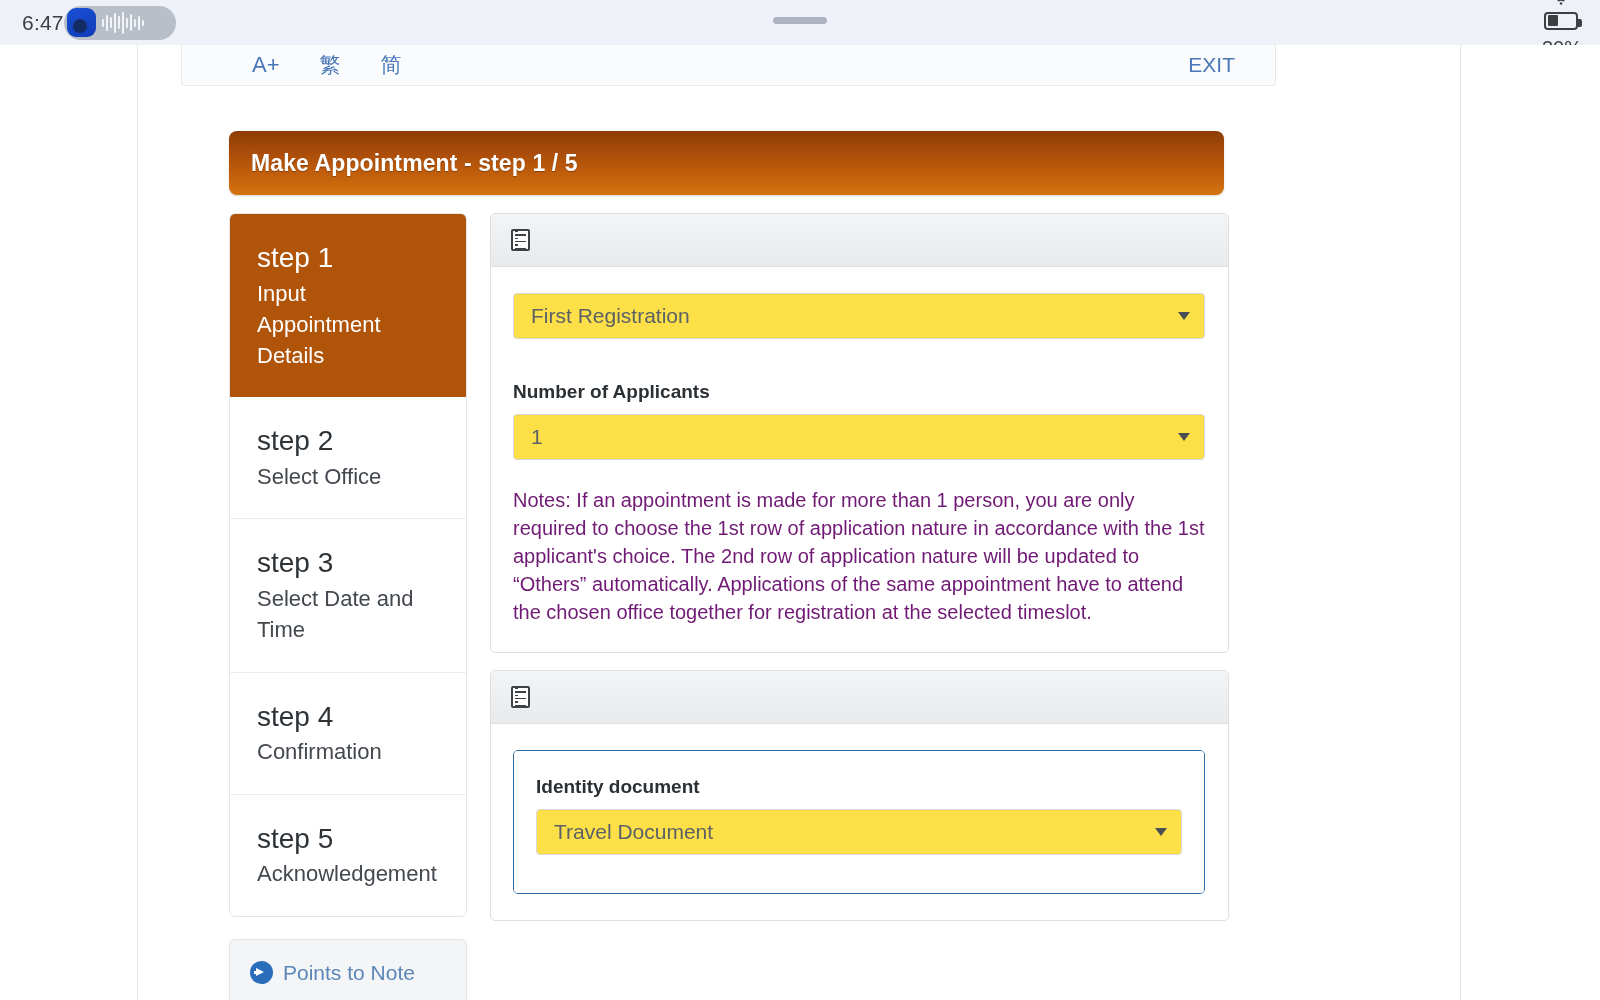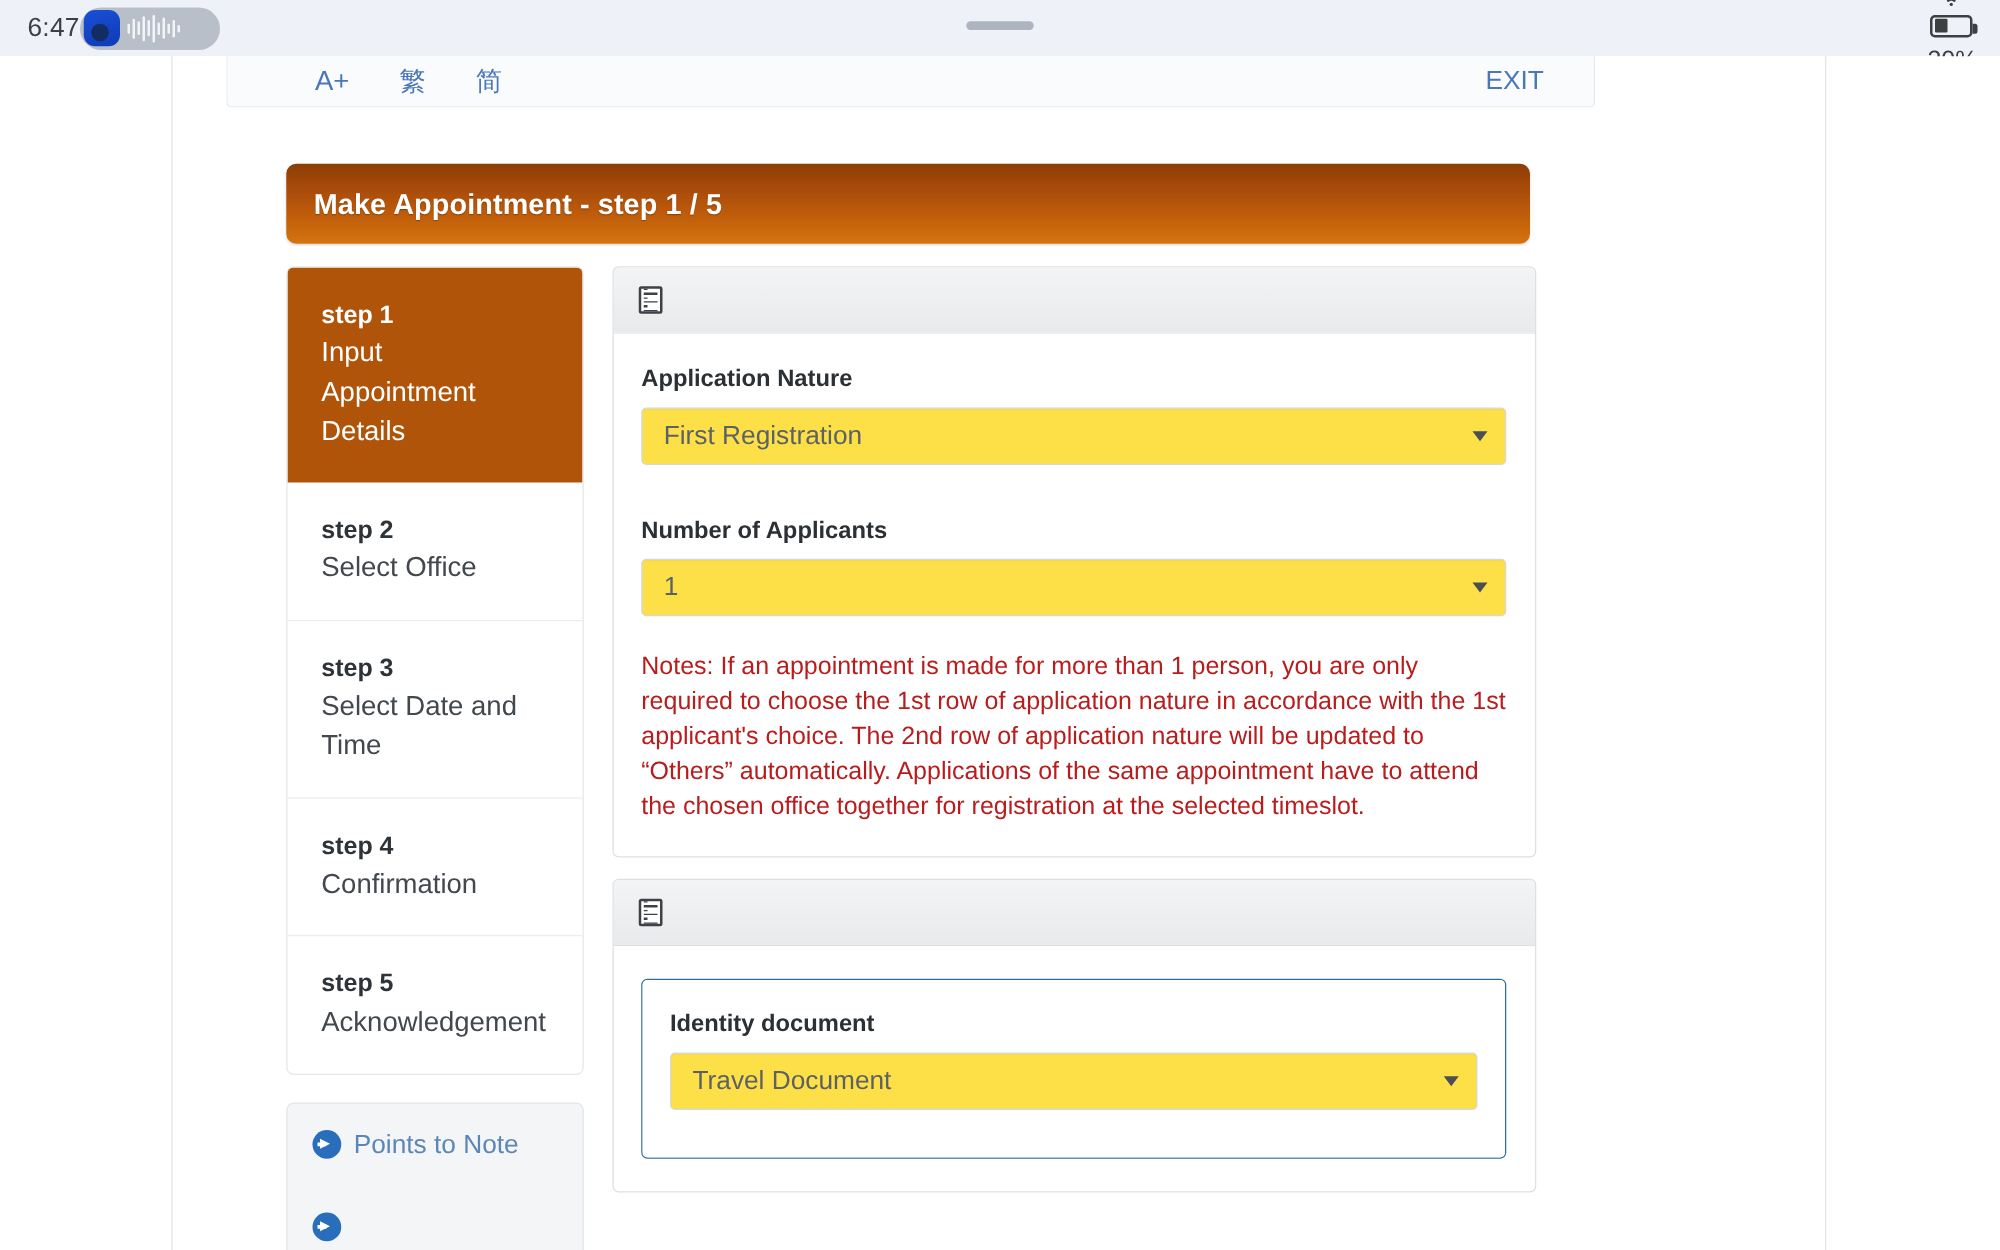--- a/index.html
+++ b/index.html
@@ -125,21 +125,21 @@
     padding: 24px 22px 26px 27px;
     border-bottom: 1px solid #ededed;
     cursor: pointer;
   }
   .step:last-child { border-bottom: none; }
   .step.active {
     background: #b0540a;
     border-bottom: none;
   }
   .step-no {
-    font-size: 20px; font-weight: bold; color: #2e3338;
+    font-size: 28px; font-weight: normal; color: #2e3338;
     line-height: 1.42;
   }
   .step-label {
     font-size: 22px; color: #42484e; line-height: 1.42;
   }
   .step.active .step-no, .step.active .step-label { color: #ffffff; }
 
   .notebox {
     margin-top: 22px;
     background: #f4f5f7;
@@ -218,21 +218,21 @@
   .select-value { font-size: 21px; color: #5c6166; flex: 1; }
   .caret {
     width: 0; height: 0; flex: none;
     border-left: 6px solid transparent;
     border-right: 6px solid transparent;
     border-top: 8px solid #4a4f54;
   }
   .gap-s { height: 4px; }
 
   .notes {
-    font-size: 20px; color: #b91c1c; line-height: 1.4;
+    font-size: 20px; color: #701a75; line-height: 1.4;
     margin-top: 26px;
   }
 
   
   .applicant {
     border: 1px solid #2e6da4;
     border-radius: 5px;
     overflow: hidden;
   }
   .applicant-head {
@@ -356,21 +356,20 @@
                 <i></i>
                   <i></i>
                   <i></i>
                   <i></i>
                   <i></i>
                   <i></i>
               </span>
             </div>
             <div class="panel-body">
 
-              <div class="field-label">Application Nature</div>
 
               <div class="select">
                 <span class="select-value">First Registration</span>
                 <span class="caret"></span>
               </div>
 
               <div class="gap-s"></div>
 
 
               <div class="field-label" style="margin-top:20px">Number of Applicants</div>

